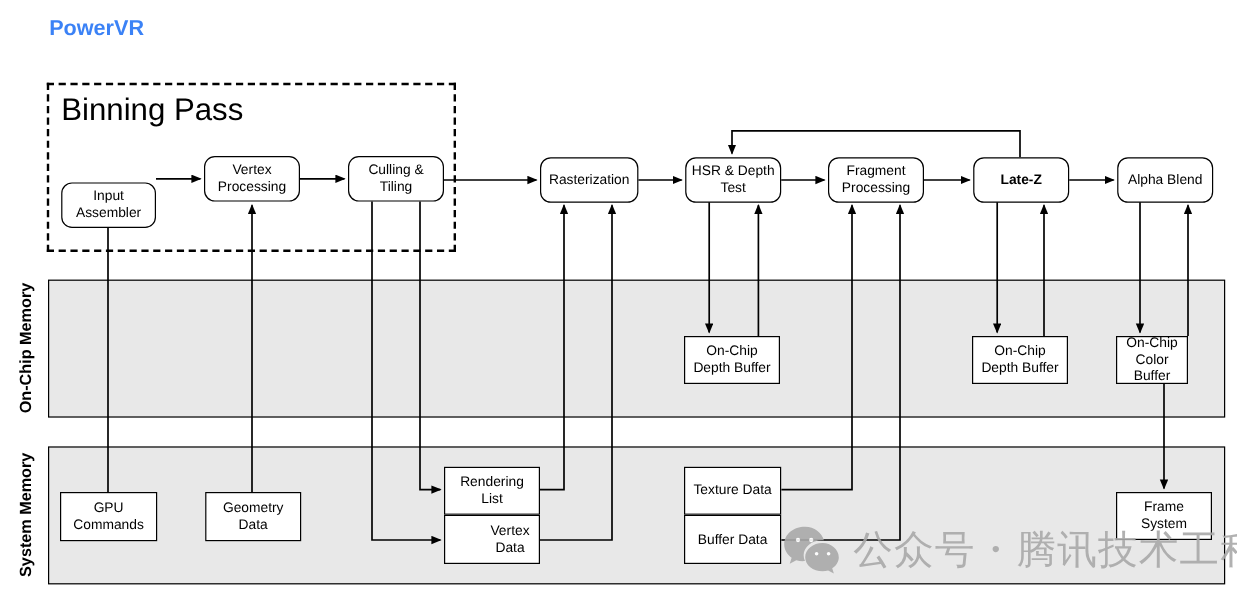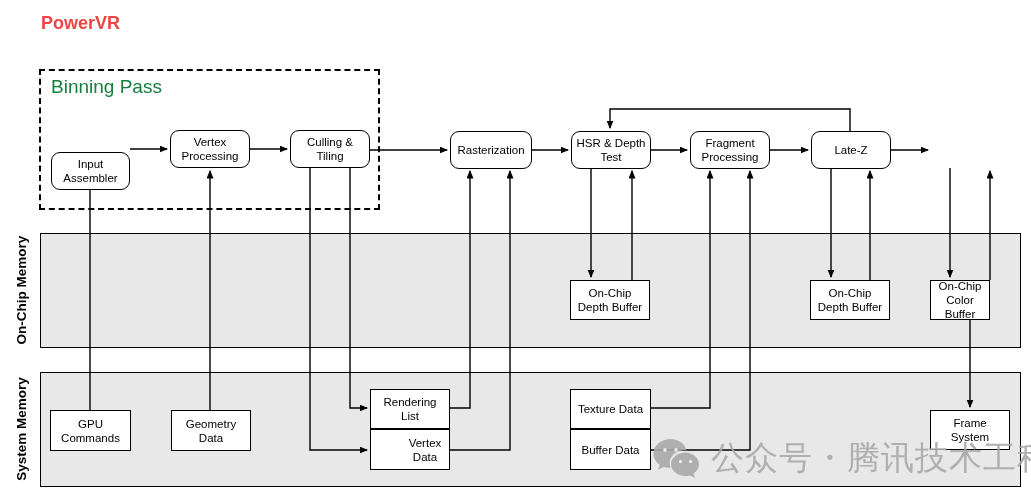--- a/index.html
+++ b/index.html
@@ -5,31 +5,31 @@
   html,body{margin:0;padding:0;background:#fff;}
   #canvas{
     position:relative;
     width:1031px;height:501px;
     background:#fff;
     font-family:"Liberation Sans", sans-serif;
     overflow:hidden;
   }
   .page-title{
     position:absolute;left:41px;top:13px;
-    font-size:18px;font-weight:bold;color:#ef4444;
+    font-size:18px;font-weight:bold;color:#3b82f6;
   }
   .pass-box{
     position:absolute;
     border:2px dashed #000;
     box-sizing:border-box;
     background:transparent;
   }
   .pass-title{
     position:absolute;left:10px;top:5px;
-    font-size:19px;color:#15803d;white-space:nowrap;
+    font-size:26px;color:#000000;white-space:nowrap;
   }
   .band{
     position:absolute;left:40px;width:981px;height:115px;
     background:#e8e8e8;border:1.5px solid #000;box-sizing:border-box;
   }
   .vlabel{
     position:absolute;left:-48px;width:140px;height:20px;
     text-align:center;font-size:13.5px;font-weight:bold;color:#000;
     transform:rotate(-90deg);
     white-space:nowrap;line-height:20px;
@@ -103,21 +103,22 @@
     <div class="pass-title">Binning Pass</div>
   </div>
 
   <div class="layer-nodes">
     <div class="node rounded" style="left:51px;top:130px;width:79px;height:38px;margin-top:22px;">Input Assembler</div>
     <div class="node rounded" style="left:170px;top:130px;width:80px;height:38px;">Vertex Processing</div>
     <div class="node rounded" style="left:290px;top:130px;width:80px;height:38px;">Culling &amp; Tiling</div>
     <div class="node rounded" style="left:450px;top:131px;width:82px;height:38px;">Rasterization</div>
     <div class="node rounded" style="left:571px;top:131px;width:80px;height:38px;">HSR &amp; Depth Test</div>
     <div class="node rounded" style="left:690px;top:131px;width:80px;height:38px;">Fragment Processing</div>
-    <div class="node rounded" style="left:811px;top:131px;width:80px;height:38px;">Late-Z</div>
+    <div class="node rounded" style="left:811px;top:131px;width:80px;height:38px;font-weight:bold;">Late-Z</div>
+    <div class="node rounded" style="left:931px;top:131px;width:80px;height:38px;">Alpha Blend</div>
 
     <div class="node" style="left:570px;top:280px;width:80px;height:40px;">On-Chip Depth Buffer</div>
     <div class="node" style="left:810px;top:280px;width:80px;height:40px;">On-Chip Depth Buffer</div>
     <div class="node" style="left:930px;top:280px;width:60px;height:40px;">On-Chip Color Buffer</div>
 
     <div class="node" style="left:50px;top:410px;width:81px;height:41px;">GPU Commands</div>
     <div class="node" style="left:171px;top:410px;width:80px;height:41px;">Geometry Data</div>
     <div class="node" style="left:370px;top:389px;width:80px;height:40px;">Rendering List</div>
     <div class="node" style="left:370px;top:429px;width:80px;height:41px;padding-left:32px;">Vertex Data</div>
     <div class="node" style="left:570px;top:389px;width:81px;height:40px;">Texture Data</div>

